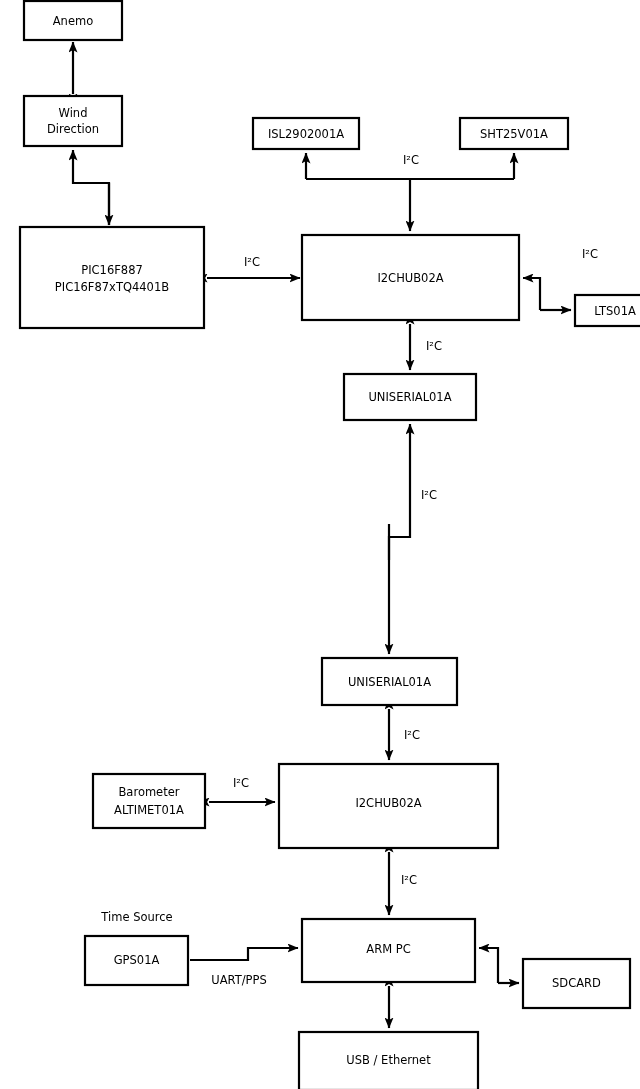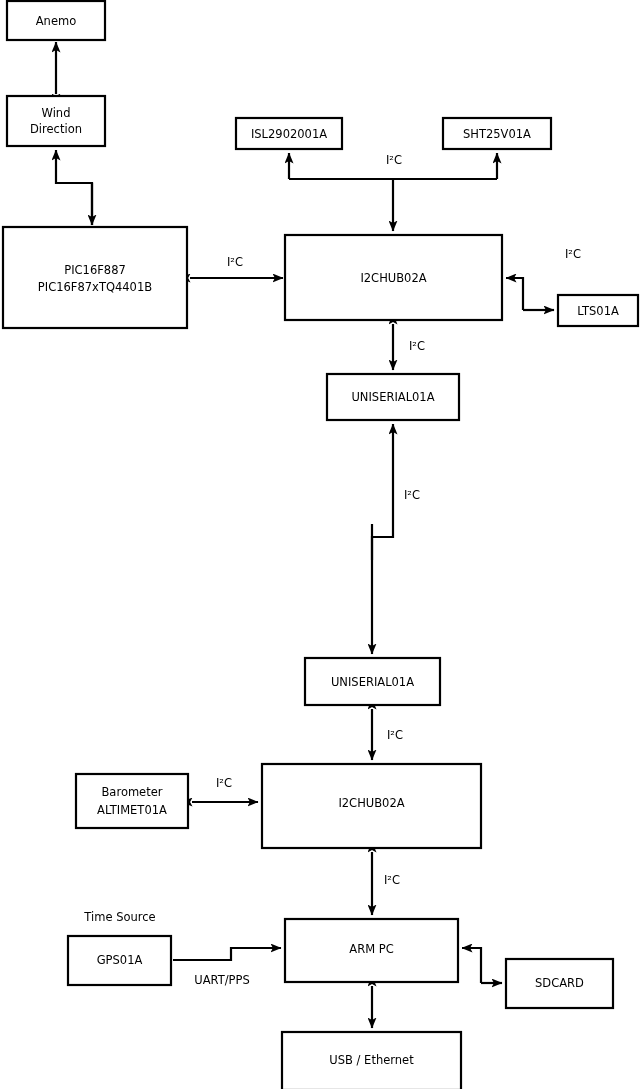--- a/index.html
+++ b/index.html
@@ -11,20 +11,21 @@
     width: 640px;
     height: 1089px;
     overflow: hidden;
     font-family: "DejaVu Sans", sans-serif;
   }
   #diagram-root {
     position: relative;
     width: 522px;
     height: 1089px;
     background: #ffffff;
+    padding-left: 17px;
   }
   svg.diagram {
     display: block;
     width: 640px;
     height: 1089px;
   }
   .node-box {
     fill: #ffffff;
     stroke: #000000;
     stroke-width: 2.2;

